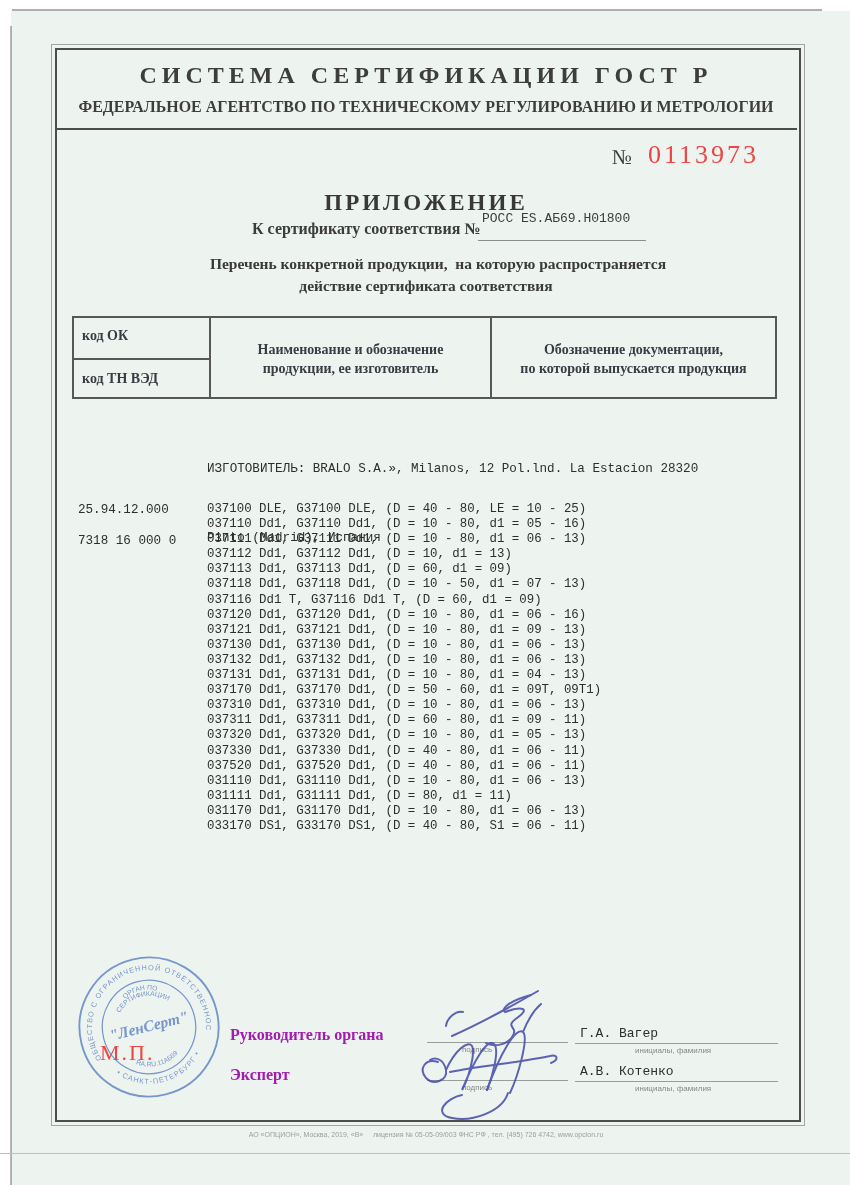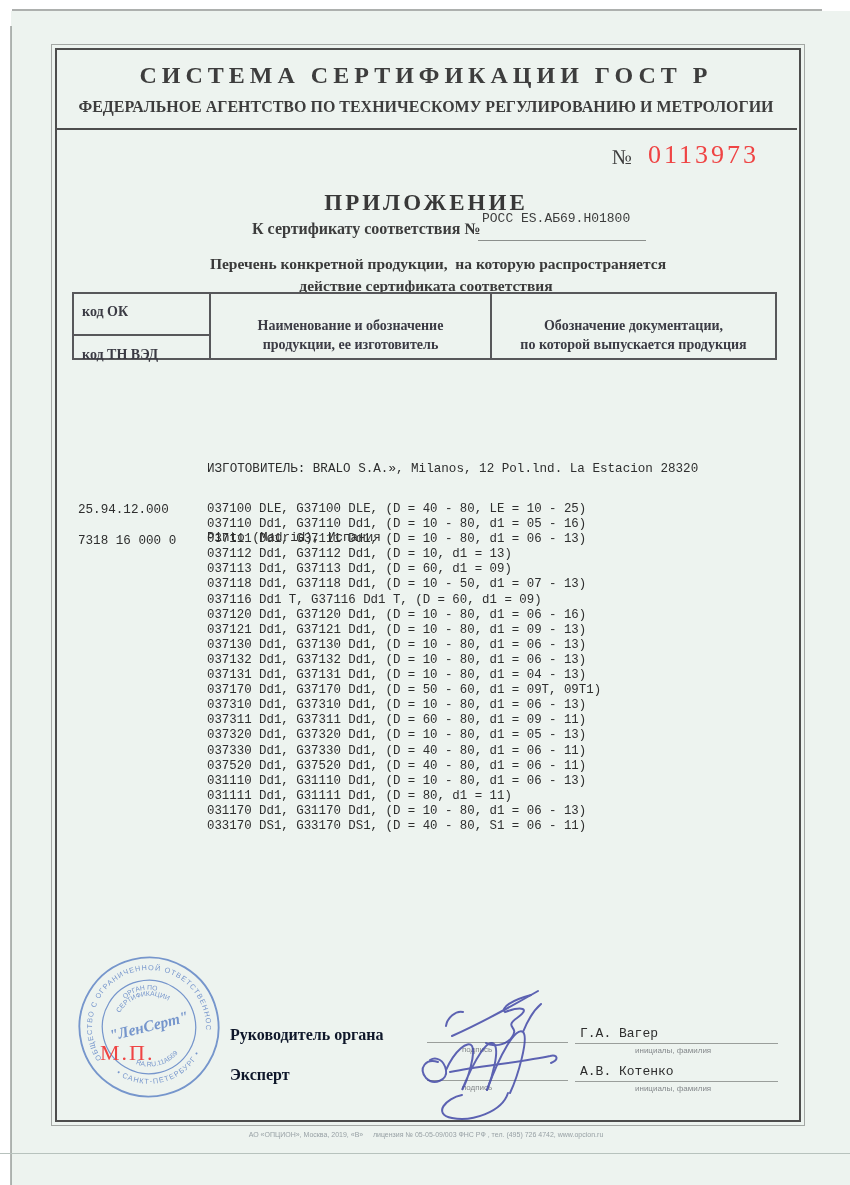--- a/index.html
+++ b/index.html
@@ -22,34 +22,34 @@
   .num-red{left:648px;top:140px;font-family:Liberation Serif, serif;
            font-size:26px;color:#ef4444;letter-spacing:3px;}
   .doc-title{left:55px;top:178px;width:742px;text-align:center;font-weight:bold;font-size:23px;
              letter-spacing:3px;color:#383838;margin-top:12px;}
   .cert-label{left:212px;top:220px;font-weight:bold;font-size:16px;color:#3c3c3c;margin-left:40px;}
   .cert-value{left:482px;top:211px;font-family:"Liberation Mono","DejaVu Sans Mono",monospace;
               font-size:13px;color:#3c3c3c;white-space:pre;}
   .cert-underline{left:478px;top:240px;width:168px;height:1px;background:#8b8f8c;}
   .subtitle{left:55px;width:742px;text-align:center;font-weight:bold;font-size:15.5px;color:#3a3a3a;white-space:pre;}
   
-  .thead{position:absolute;left:72px;top:292px;width:705px;height:68px;border:2px solid #57575a;box-sizing:border-box;}
+  .thead{position:absolute;left:72px;top:316px;width:705px;height:83px;border:2px solid #57575a;box-sizing:border-box;}
   .thead .v1{position:absolute;left:135px;top:0;bottom:0;width:2px;background:#57575a;}
   .thead .v2{position:absolute;left:416px;top:0;bottom:0;width:2px;background:#57575a;}
   .thead .h1{position:absolute;left:0;top:40px;width:135px;height:2px;background:#57575a;}
   .th-cell{position:absolute;font-weight:bold;font-size:14px;color:#3b3b44;}
   .th-center{text-align:center;line-height:19px;}
   .mono{font-family:"Liberation Mono","DejaVu Sans Mono",monospace;color:#2e2e2e;white-space:pre;}
   .manu{left:207px;top:412px;font-size:12.6px;line-height:23px;}
   .code-ok{left:78px;top:503px;font-size:12.6px;}
   .code-tnved{left:78px;top:534px;font-size:12.6px;}
   .products{left:207px;top:502px;font-size:12.4px;}
   .product-line{height:15.1px;line-height:15.1px;white-space:pre;}
   
-  .role{font-weight:bold;font-size:16px;color:#0f172a;}
+  .role{font-weight:bold;font-size:16px;color:#a21caf;}
   .sigline{position:absolute;height:1px;background:#9a9e9b;}
   .caption{position:absolute;font-family:"Liberation Sans",sans-serif;font-size:8px;color:#85898c;text-align:center;}
   .name{position:absolute;font-family:"Liberation Mono","DejaVu Sans Mono",monospace;
         font-size:13px;color:#2e2e2e;white-space:pre;}
   .mp{left:100px;top:1040px;font-size:22px;color:#ef4444;letter-spacing:2px;}
   .stamp{position:absolute;left:66px;top:944px;width:166px;height:166px;transform:rotate(-14deg);opacity:.85;}
   .sig-svg{position:absolute;left:415px;top:975px;width:200px;height:150px;}
   .footer{left:55px;top:1131px;width:742px;text-align:center;
           font-family:"Liberation Sans",sans-serif;font-size:7px;color:#98a1a5;white-space:pre;}
 </style>

